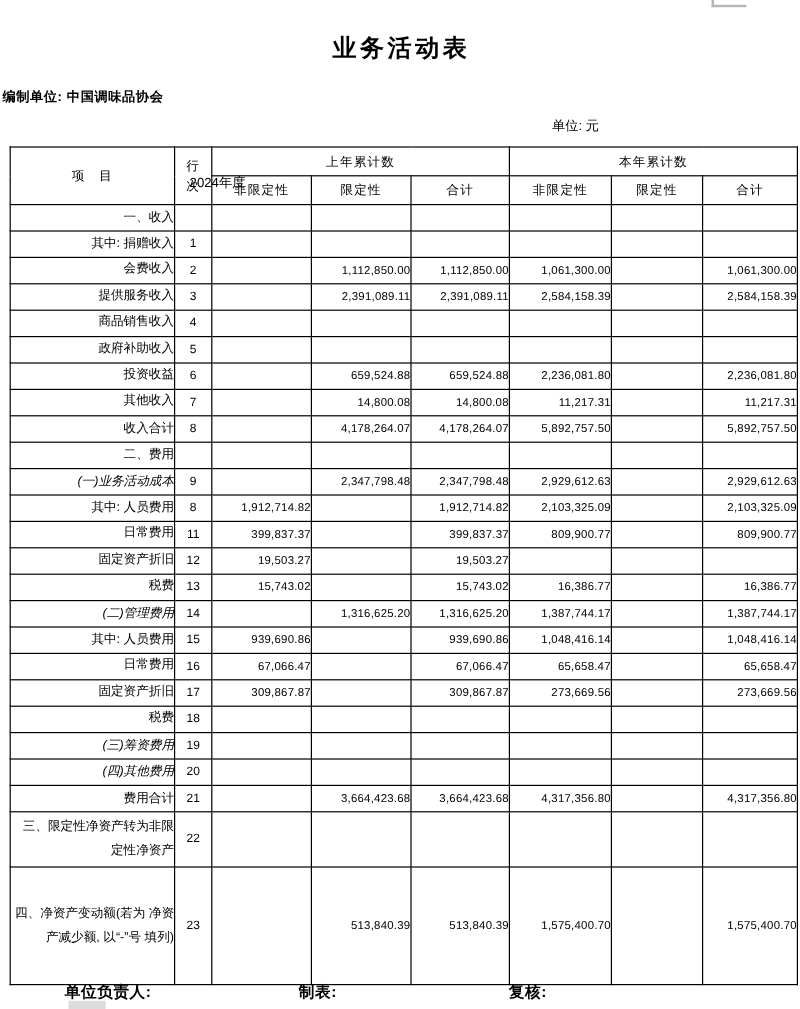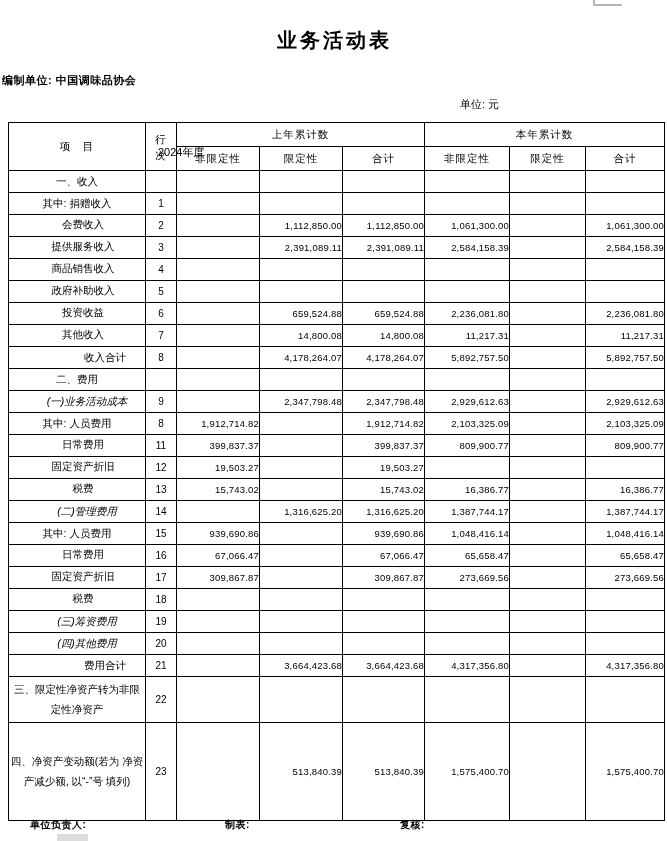--- a/index.html
+++ b/index.html
@@ -18,30 +18,30 @@
   table.sheet{
     position:absolute;top:122px;left:8px;width:656px;
     border-collapse:collapse;table-layout:fixed;
   }
   table.sheet th,table.sheet td{
     border:1px solid #000;vertical-align:middle;overflow:hidden;
     font-weight:normal;padding:0;
   }
   thead th{font-size:10.5px;letter-spacing:1px;height:23px;text-align:center;}
   th.rowno-head div{line-height:16px;}
-  td.lbl{font-size:10.5px;text-align:center;line-height:1.85;padding:1px 2px 1px 4px;}
+  td.lbl{font-size:10.5px;text-align:right;line-height:1.85;padding:1px 2px 1px 4px;}
   td.lbl.i1{padding-left:20px;font-style:italic;}
   td.lbl.i2{padding-left:12px;font-family:Liberation Mono, monospace;}
   td.lbl.i3{padding-left:56px;}
   td.rno{font-size:10px;text-align:center;}
   td.val{font-size:9.5px;text-align:right;padding-right:4px;letter-spacing:.2px;}
   tbody tr{height:22px;}
   tbody tr.h2{height:46px;}
   tbody tr.h4{height:98px;}
-  .sig{position:absolute;top:818px;font-size:10px;font-weight:bold;letter-spacing:.5px;}
+  .sig{position:absolute;top:818px;font-size:13px;font-weight:bold;letter-spacing:.5px;margin-left:24px;}
   .sig.resp{left:30px;}
   .sig.prep{left:225px;}
   .sig.rev{left:400px;text-align:right;}
   .frag-top-right{
     position:absolute;left:593px;top:0;width:27px;height:4px;
     border-left:2px solid #b5b5b5;border-bottom:2px solid #b5b5b5;
   }
   .frag-bottom-left{
     position:absolute;left:57px;top:834px;width:31px;height:7px;background:#dcdcdc;
   }

